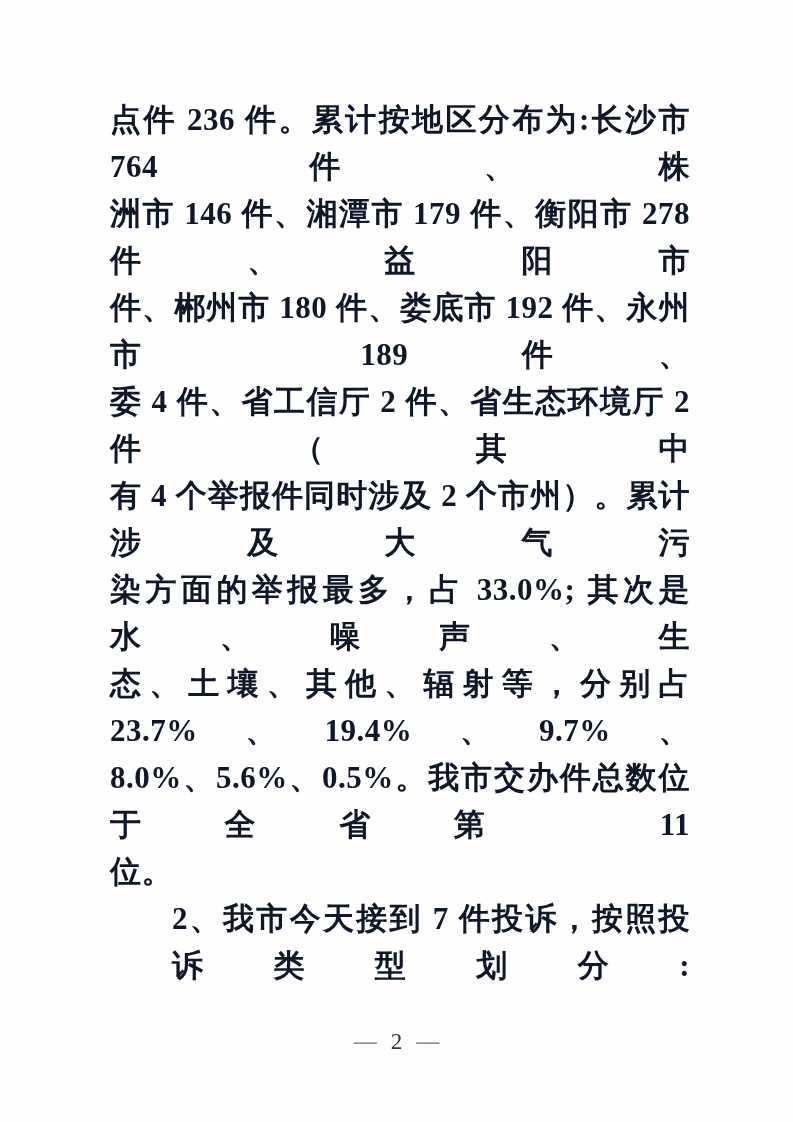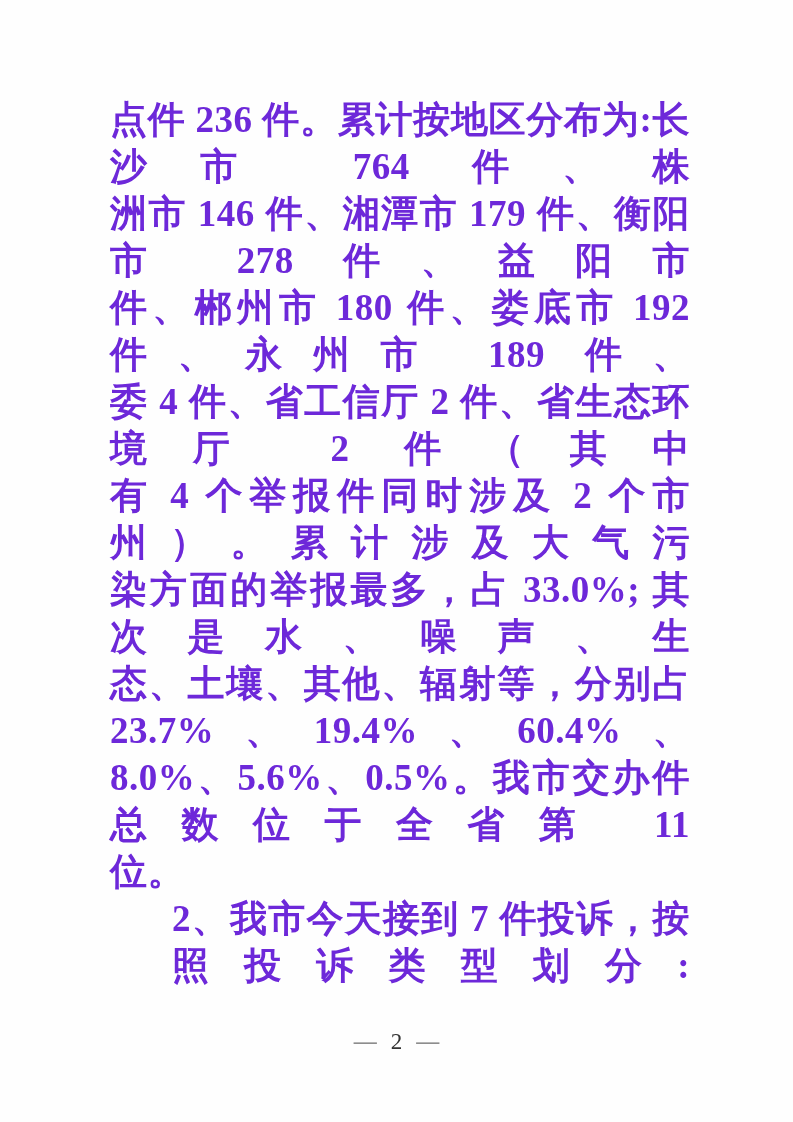--- a/index.html
+++ b/index.html
@@ -17,23 +17,23 @@
   }
   .doc-body {
     position: absolute;
     top: 96px;
     left: 110px;
     width: 580px;
   }
   .line {
     box-sizing: border-box;
     width: 580px;
-    font-size: 37px;
+    font-size: 31px;
     line-height: 47px;
-    color: #6d28d9;
+    color: #0f172a;
     font-weight: 600;
     letter-spacing: 0.5px;
     text-align: justify;
     text-align-last: justify;
     text-justify: inter-character;
     white-space: normal;
   }
   .line.indent {
     padding-left: 62px;
   }
@@ -68,21 +68,21 @@
 
 <div class="page">
 
   <div class="doc-body">
     <div class="line">点件 236 件。累计按地区分布为:长沙市 764 件、株</div>
     <div class="line">洲市 146 件、湘潭市 179 件、衡阳市 278 件、益阳市</div>
     <div class="line">件、郴州市 180 件、娄底市 192 件、永州市 189 件、</div>
     <div class="line">委 4 件、省工信厅 2 件、省生态环境厅 2 件（其中</div>
     <div class="line">有 4 个举报件同时涉及 2 个市州）。累计涉及大气污</div>
     <div class="line">染方面的举报最多，占 33.0%; 其次是水、噪声、生</div>
-    <div class="line">态、土壤、其他、辐射等，分别占 23.7%、19.4%、60.4%、</div>
+    <div class="line">态、土壤、其他、辐射等，分别占 23.7%、19.4%、9.7%、</div>
     <div class="line">8.0%、5.6%、0.5%。我市交办件总数位于全省第 11</div>
     <div class="line end">位。</div>
     <div class="line indent">2、我市今天接到 7 件投诉，按照投诉类型划分:</div>
 
   </div>
 
   <div class="footer">
     <span class="dash">—</span><span class="num">2</span><span class="dash">—</span>
   </div>
 

